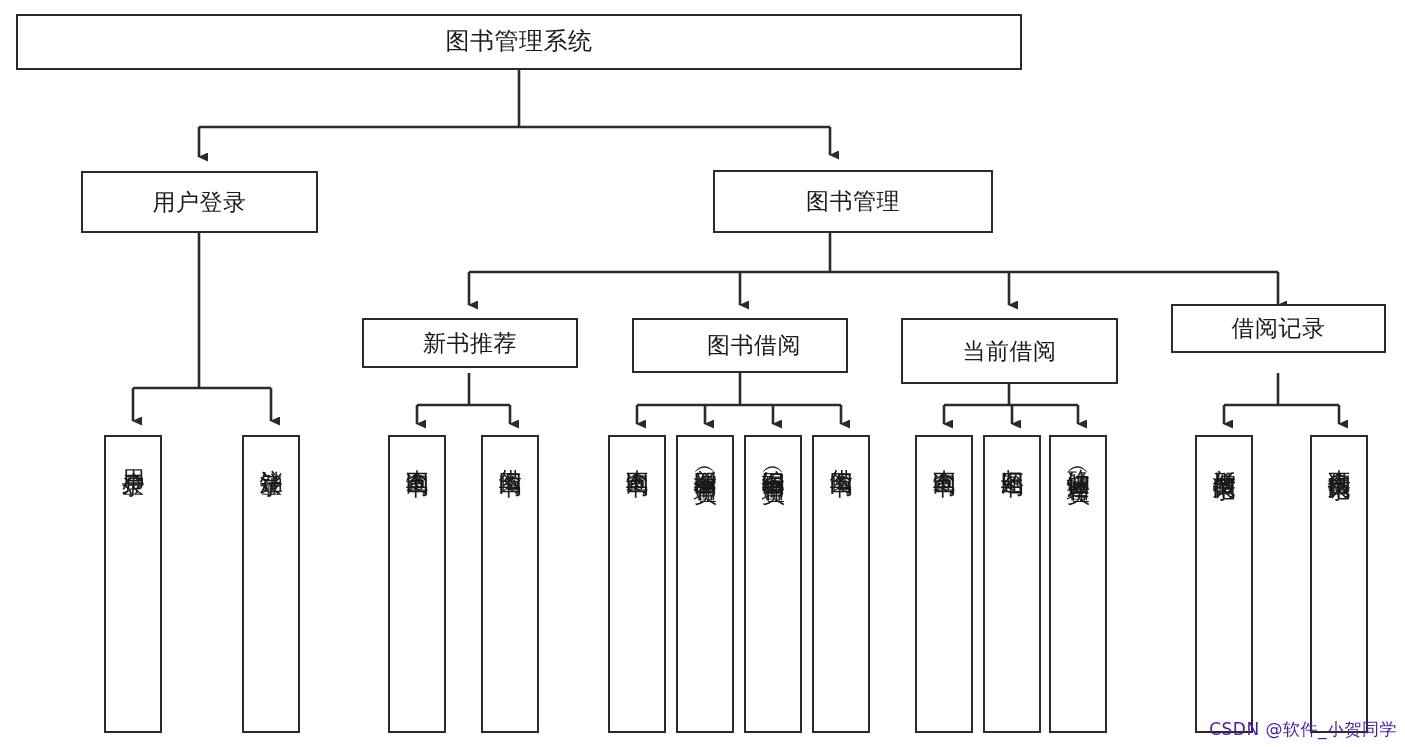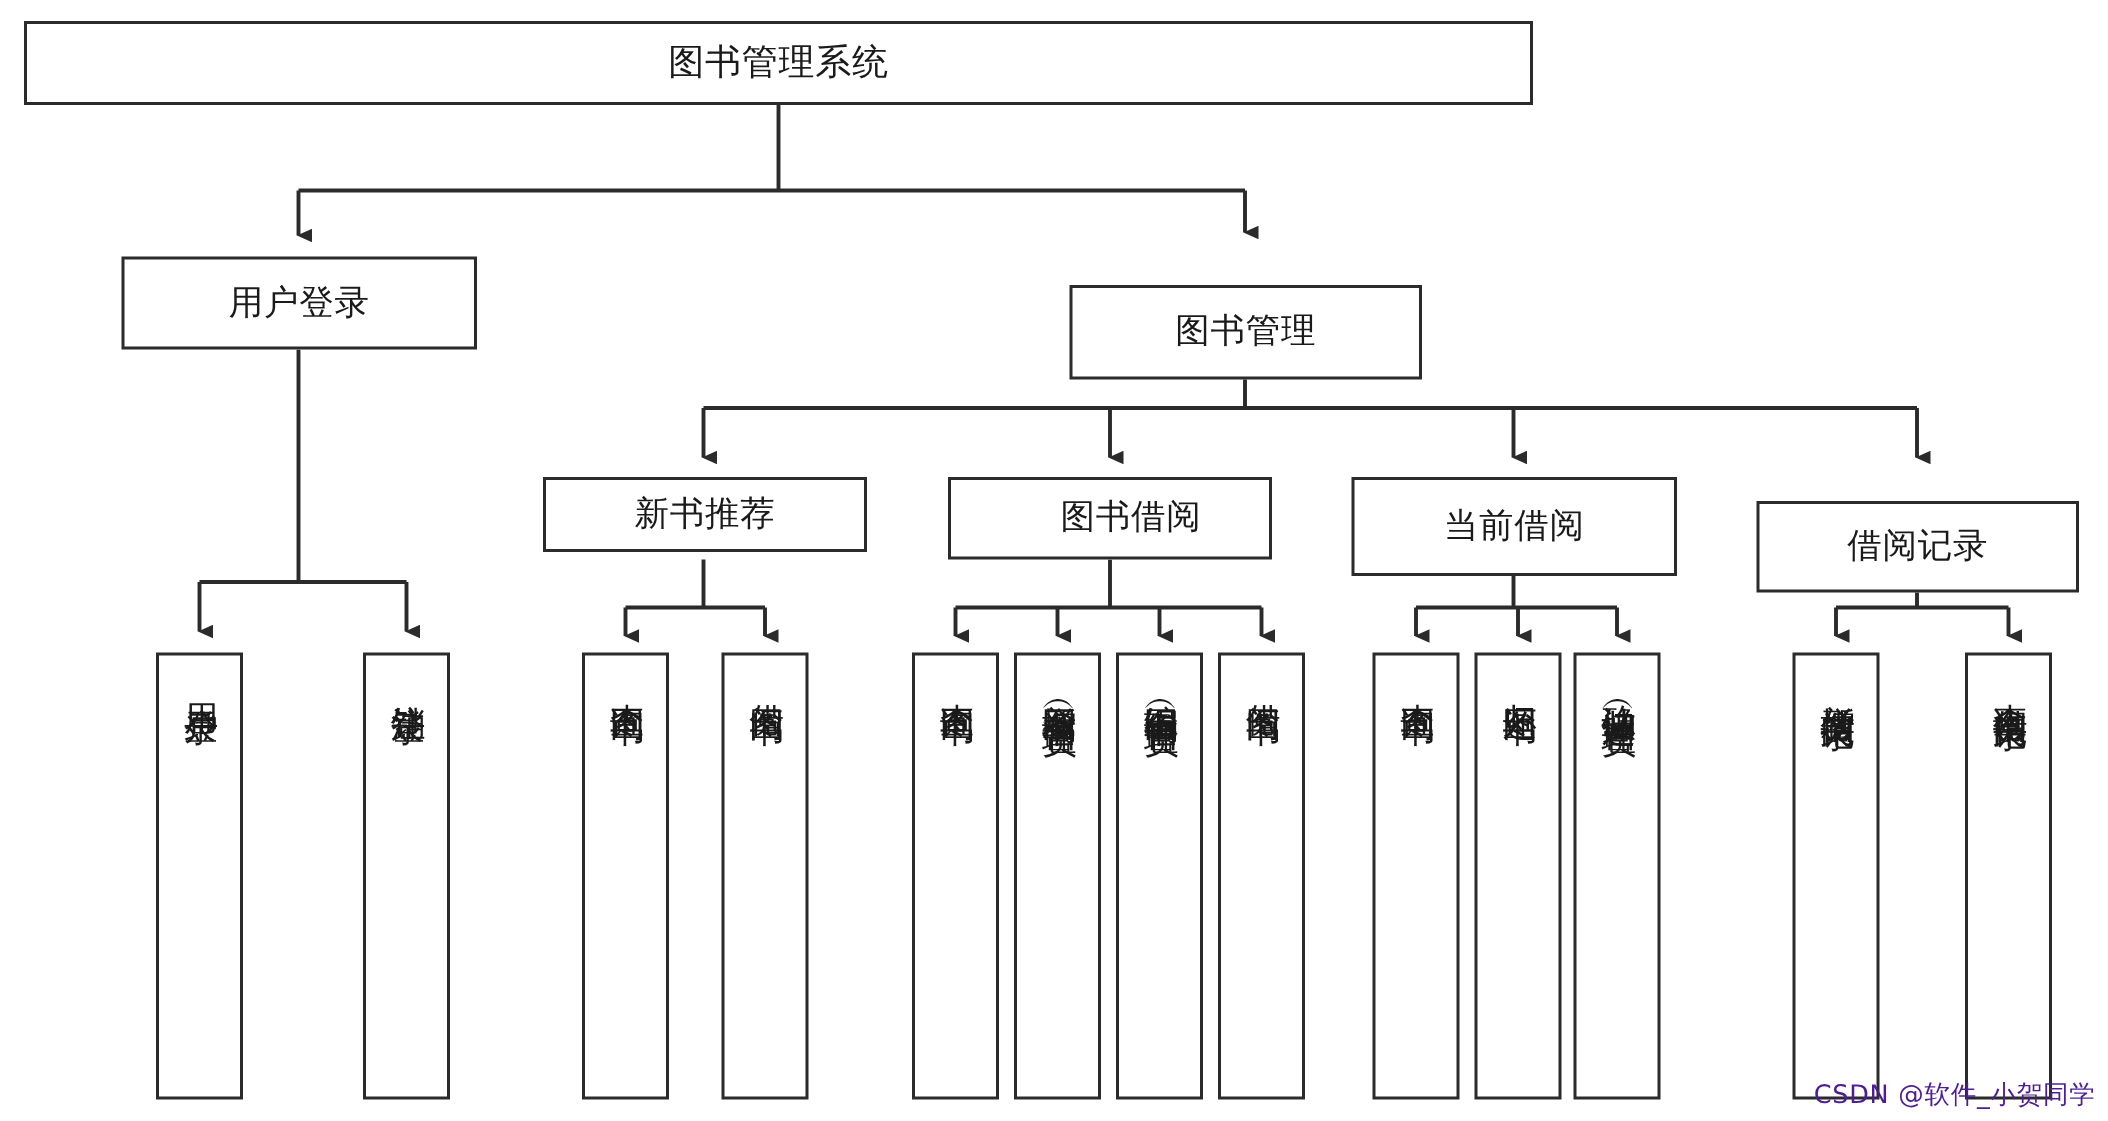--- a/index.html
+++ b/index.html
@@ -128,37 +128,37 @@
   </svg>
 
   <div class="node horizontal root" style="left:16px; top:14px; width:1006px; height:56px;">
     <span class="node-label">图书管理系统</span>
   </div>
 
   <div class="node horizontal" style="left:81px; top:171px; width:237px; height:62px;">
     <span class="node-label">用户登录</span>
   </div>
 
-  <div class="node horizontal" style="left:713px; top:170px; width:235px; height:63px;margin-top:20px;">
+  <div class="node horizontal" style="left:713px; top:170px; width:280px; height:63px;">
     <span class="node-label">图书管理</span>
   </div>
 
   <div class="node horizontal" style="left:362px; top:318px; width:216px; height:50px;">
     <span class="node-label">新书推荐</span>
   </div>
 
   <div class="node horizontal" style="left:632px; top:318px; width:216px; height:55px;padding-left:28px;">
     <span class="node-label">图书借阅</span>
   </div>
 
   <div class="node horizontal" style="left:901px; top:318px; width:217px; height:66px;">
     <span class="node-label">当前借阅</span>
   </div>
 
-  <div class="node horizontal" style="left:1171px; top:334px; width:215px; height:61px;">
+  <div class="node horizontal" style="left:1171px; top:304px; width:215px; height:49px;">
     <span class="node-label">借阅记录</span>
   </div>
 
   <div class="node vertical" style="left:104px; top:435px; width:58px; height:298px;">
     <span class="node-label">用户登录</span>
   </div>
   <div class="node vertical" style="left:242px; top:435px; width:58px; height:298px;">
     <span class="node-label">注销登录</span>
   </div>
 

